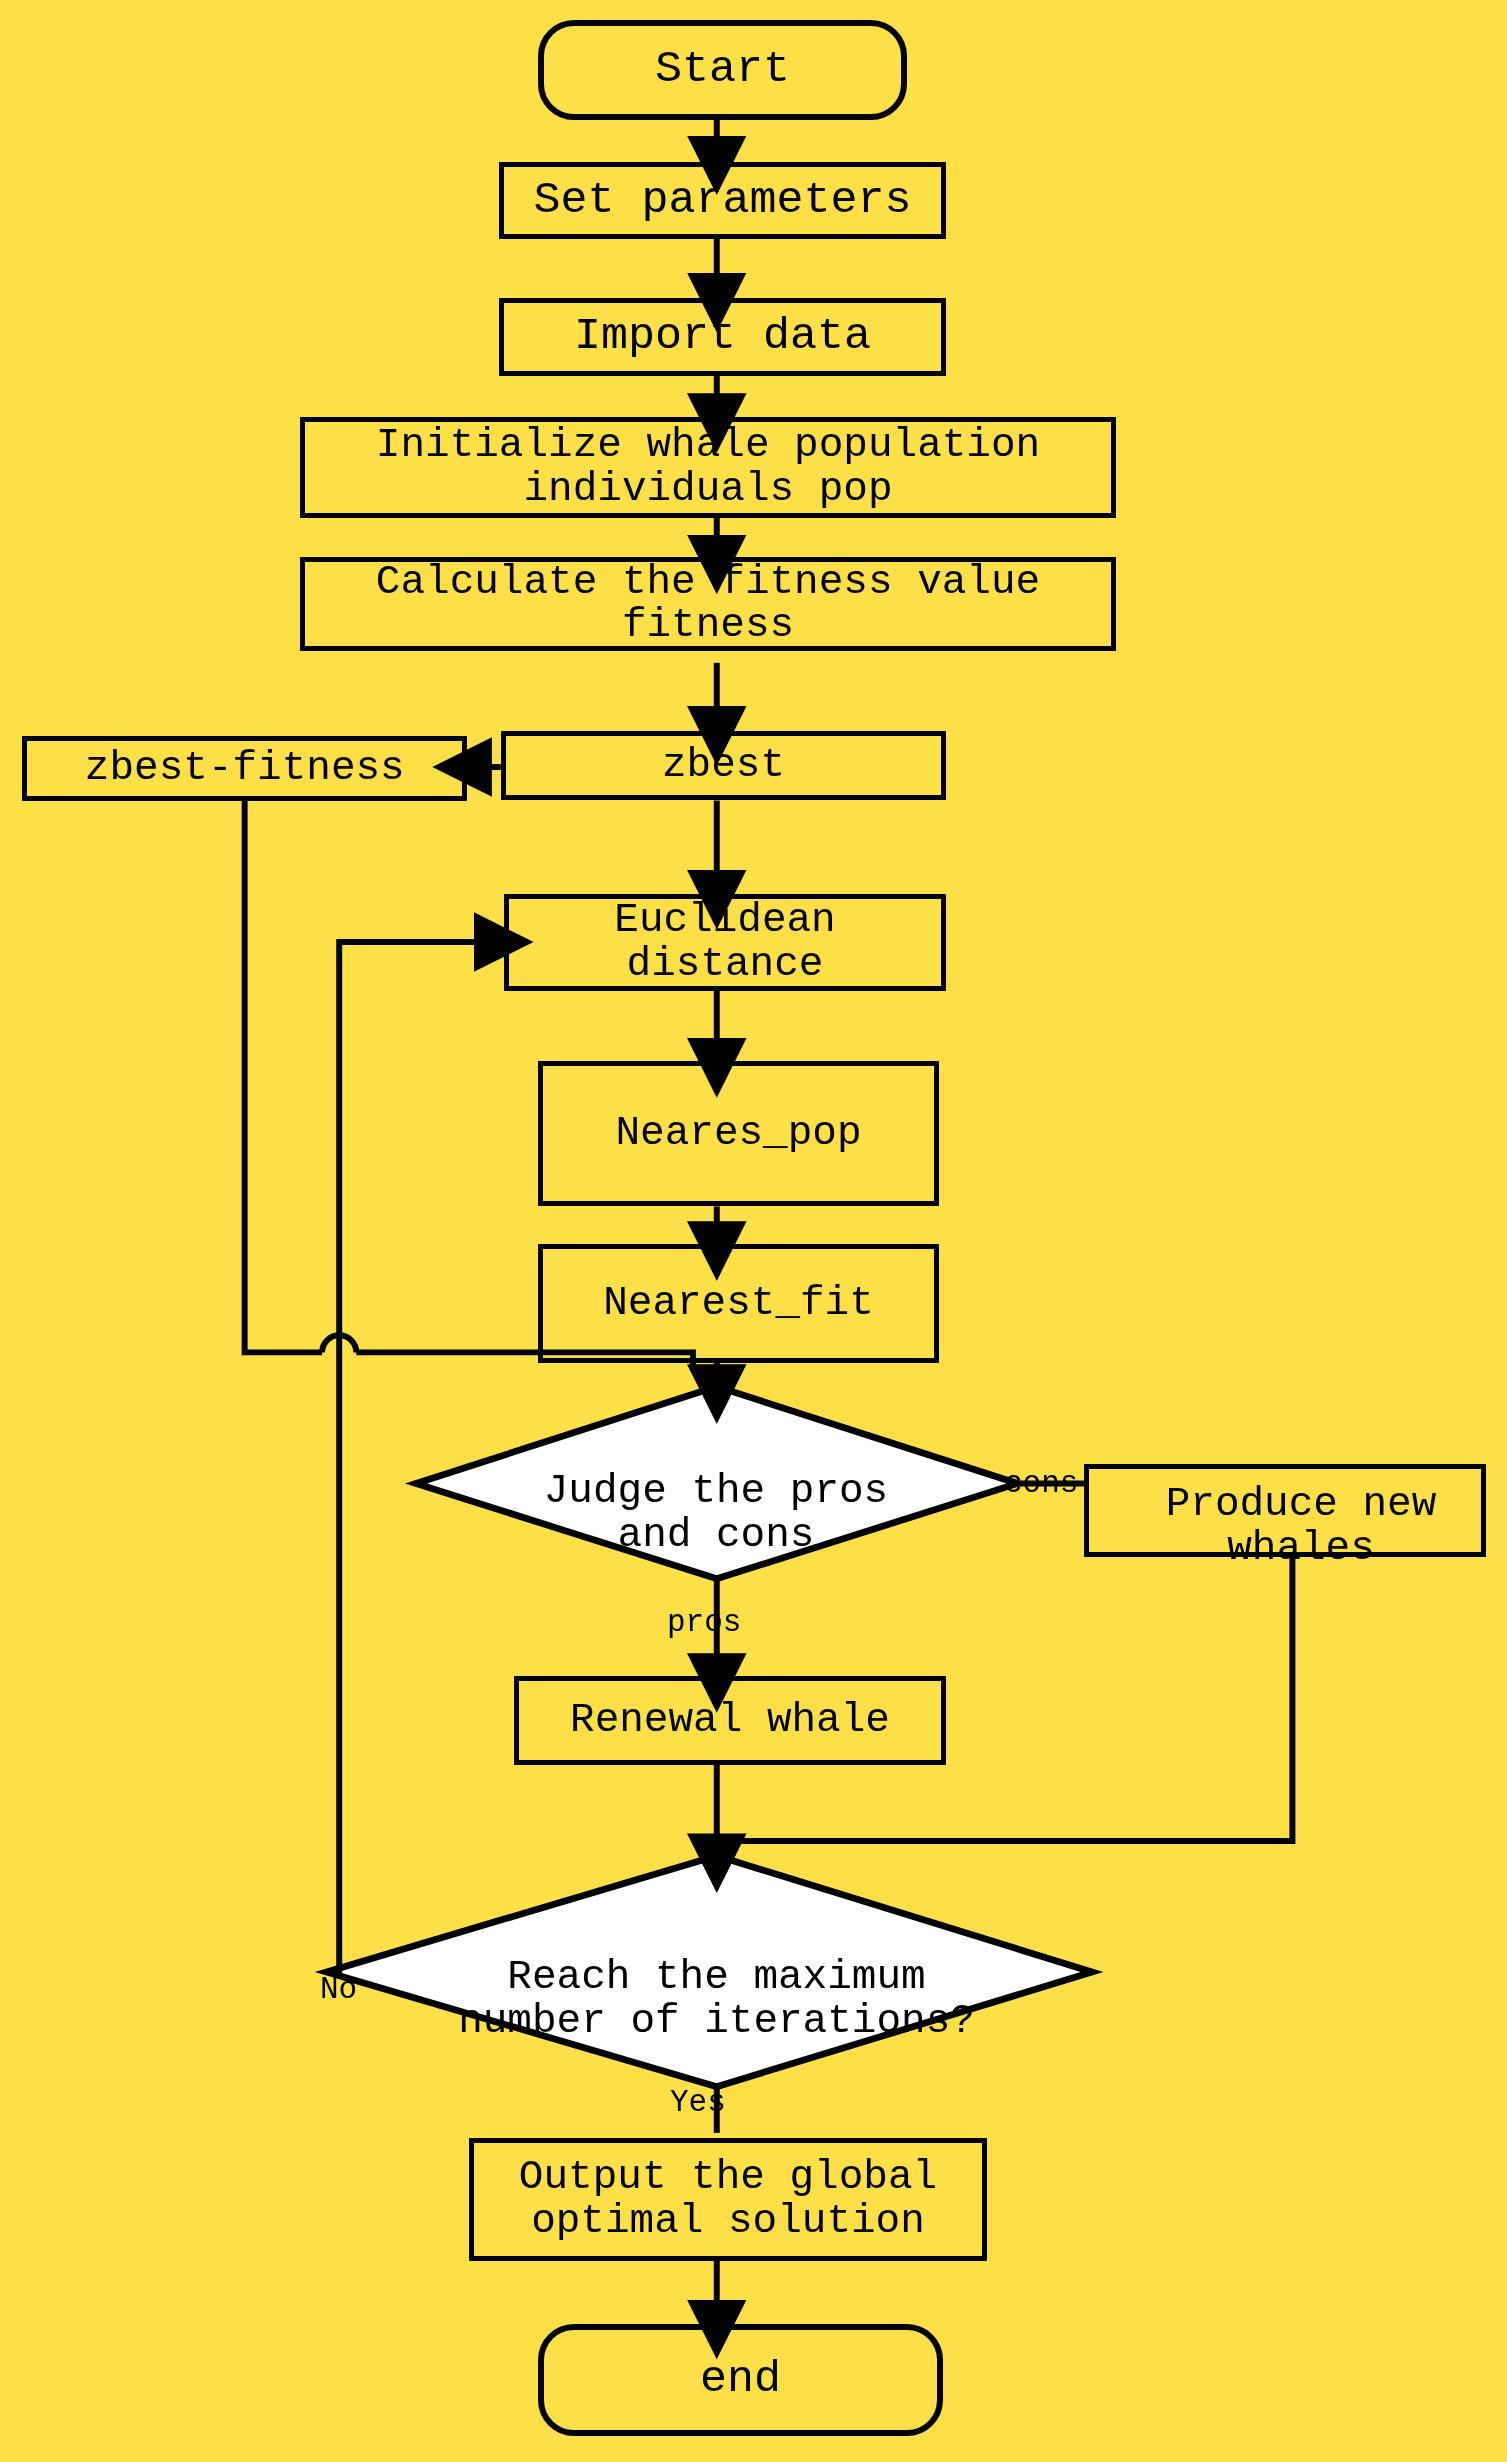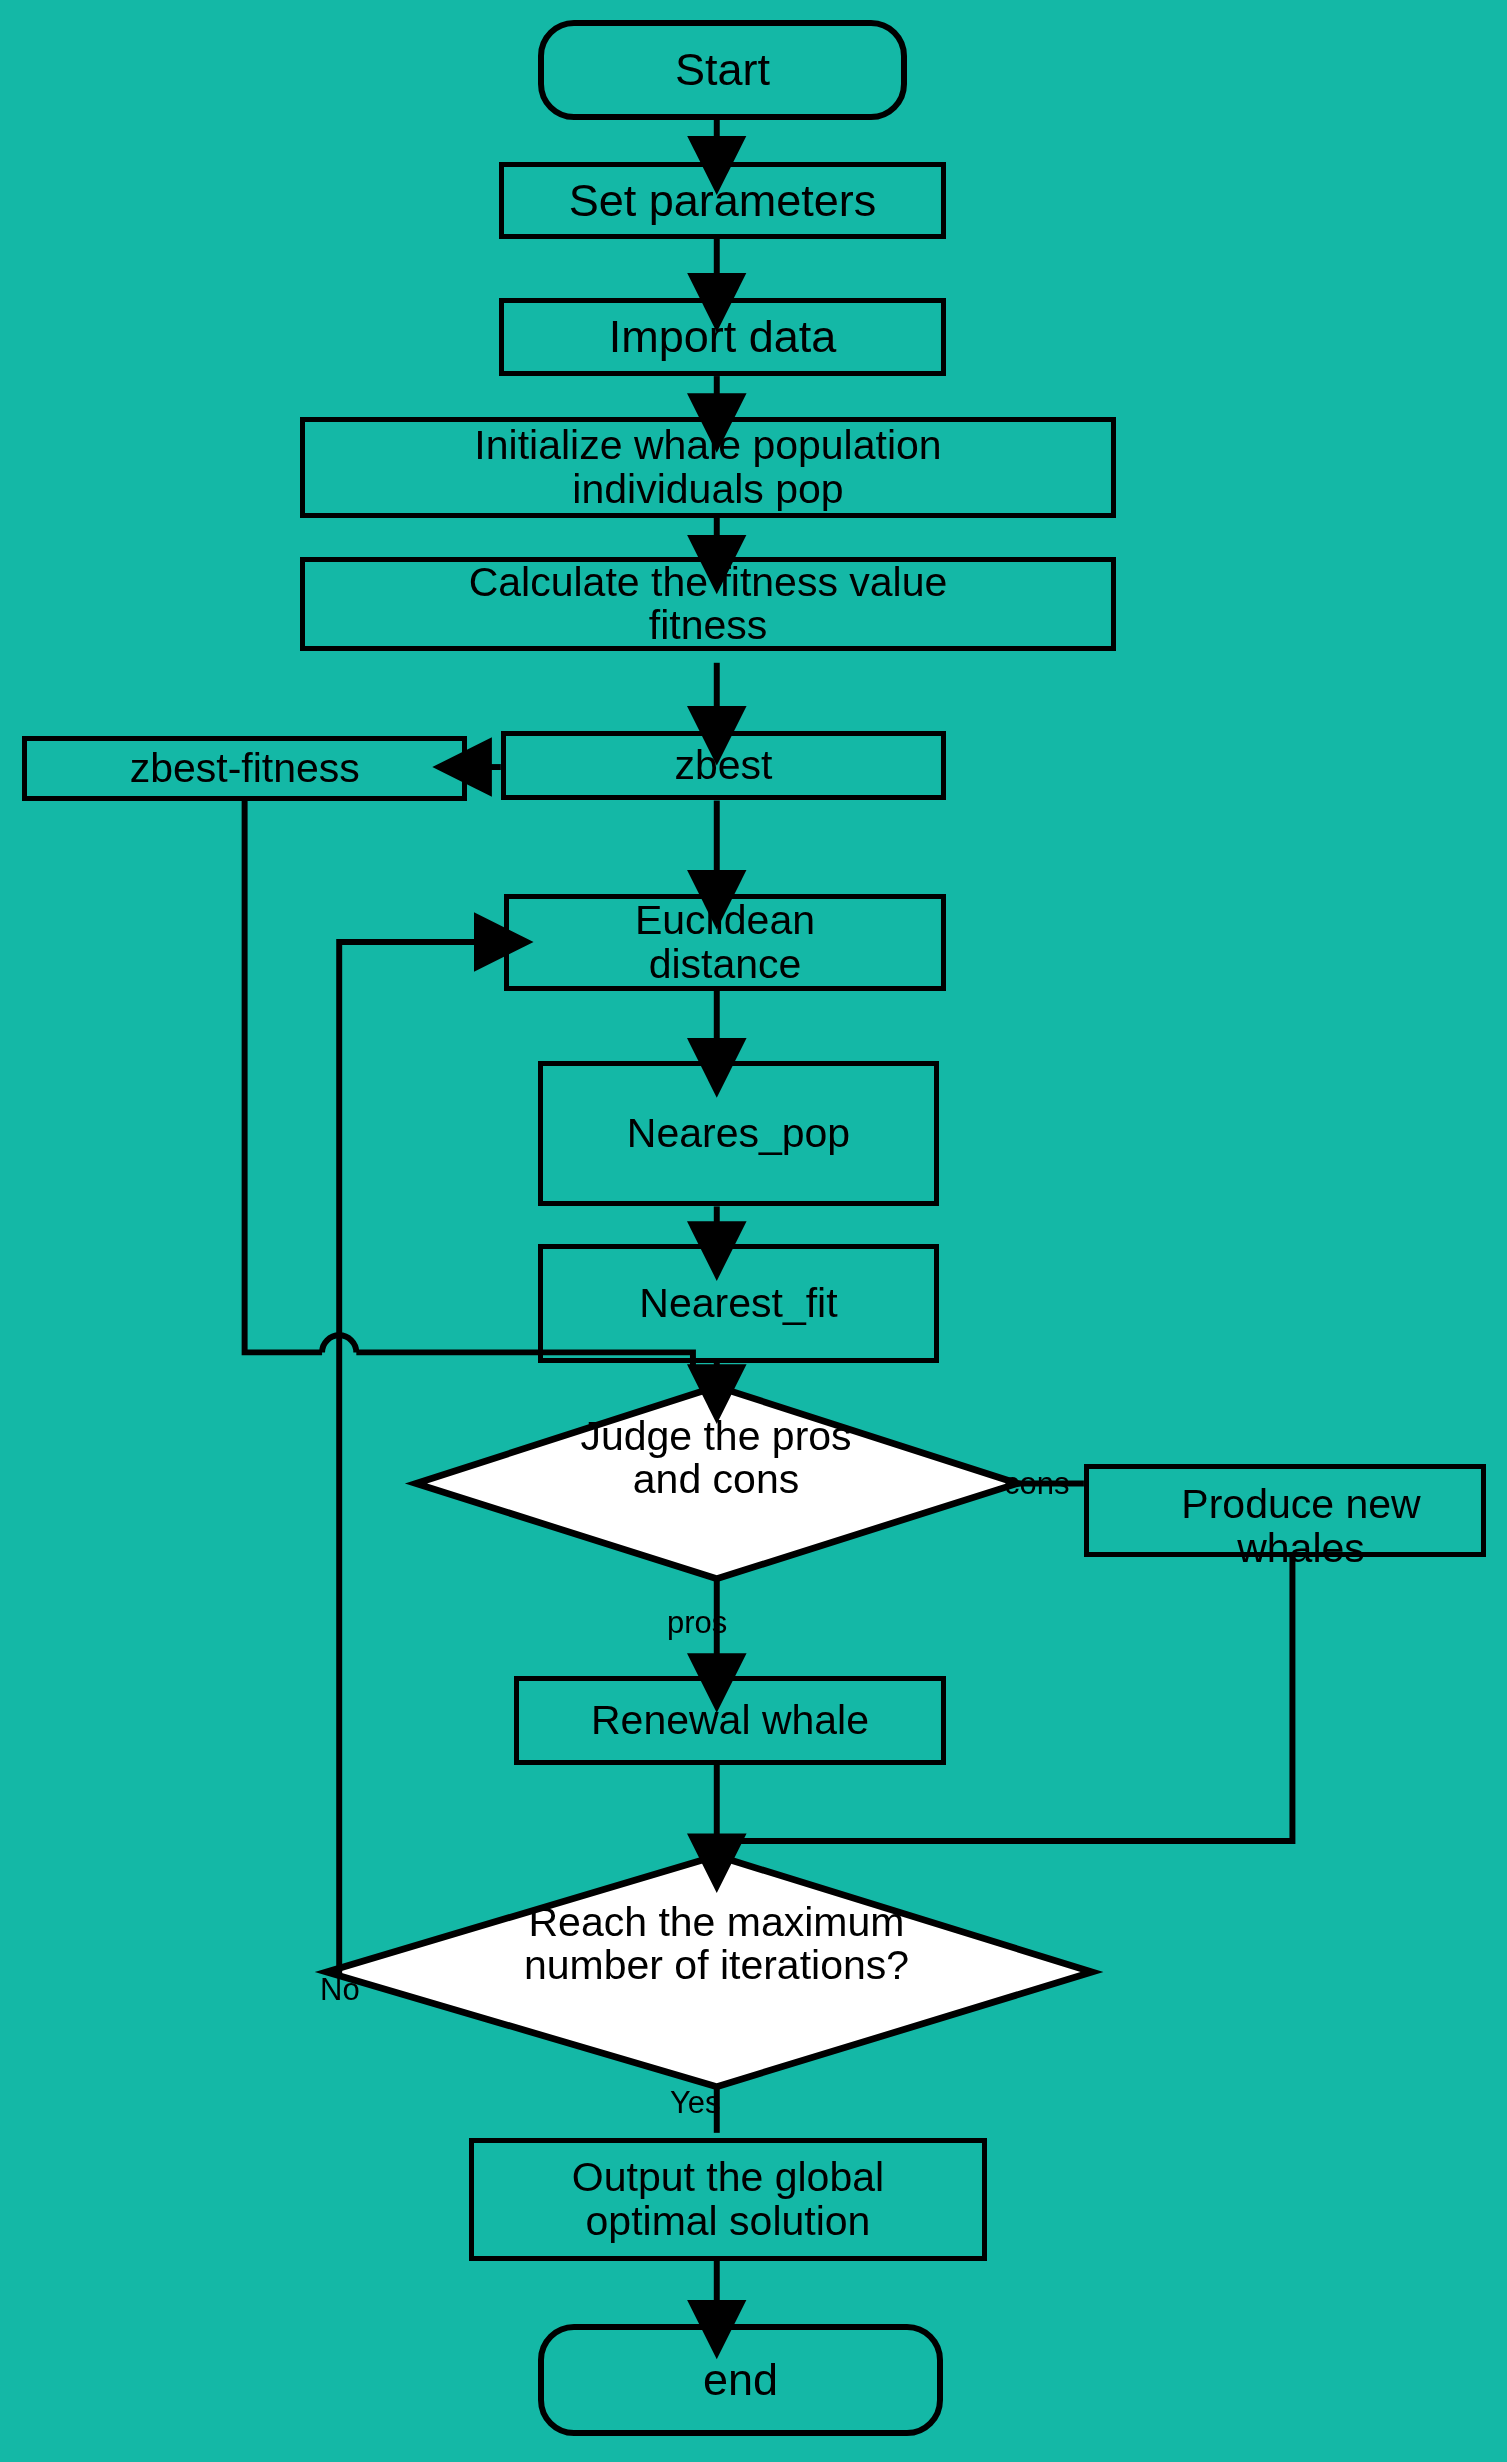--- a/index.html
+++ b/index.html
@@ -1,41 +1,41 @@
 <!DOCTYPE html>
 <html style="font-size:12px"><head>
 <meta charset="utf-8">
 <title>WOA Flowchart</title>
 <style>
   html,body{margin:0;padding:0;background:#ffffff;}
   #root{
     position:relative;
     width:1508px;height:2462px;
-    background:#14b8a6;
-    font-family:Liberation Sans, sans-serif;
+    background:#fde047;
+    font-family:Liberation Mono, monospace;
     overflow:hidden;
   }
   .node{
     position:absolute;
     box-sizing:border-box;
     display:flex;
     align-items:center;
     justify-content:center;
     text-align:center;
     color:#000000;
     background:transparent;
     line-height:1.06;
     white-space:pre-line;
     z-index:3;
   }
   .box{ border:5.2px solid #000000; }
   .terminator{ border:6.7px solid #000000; border-radius:36px; }
   .diamond-label{
     position:absolute;
-    display:flex;align-items:flex-start;justify-content:center;
+    display:flex;align-items:flex-end;justify-content:center;
     text-align:center;color:#000;white-space:pre-line;line-height:1.06;
     z-index:4;
   }
   .edge-label{
     position:absolute;color:#000;z-index:6;white-space:nowrap;
   }
   svg.wires{
     position:absolute;left:0;top:0;width:1508px;height:2462px;
     z-index:2;pointer-events:none;
   }

